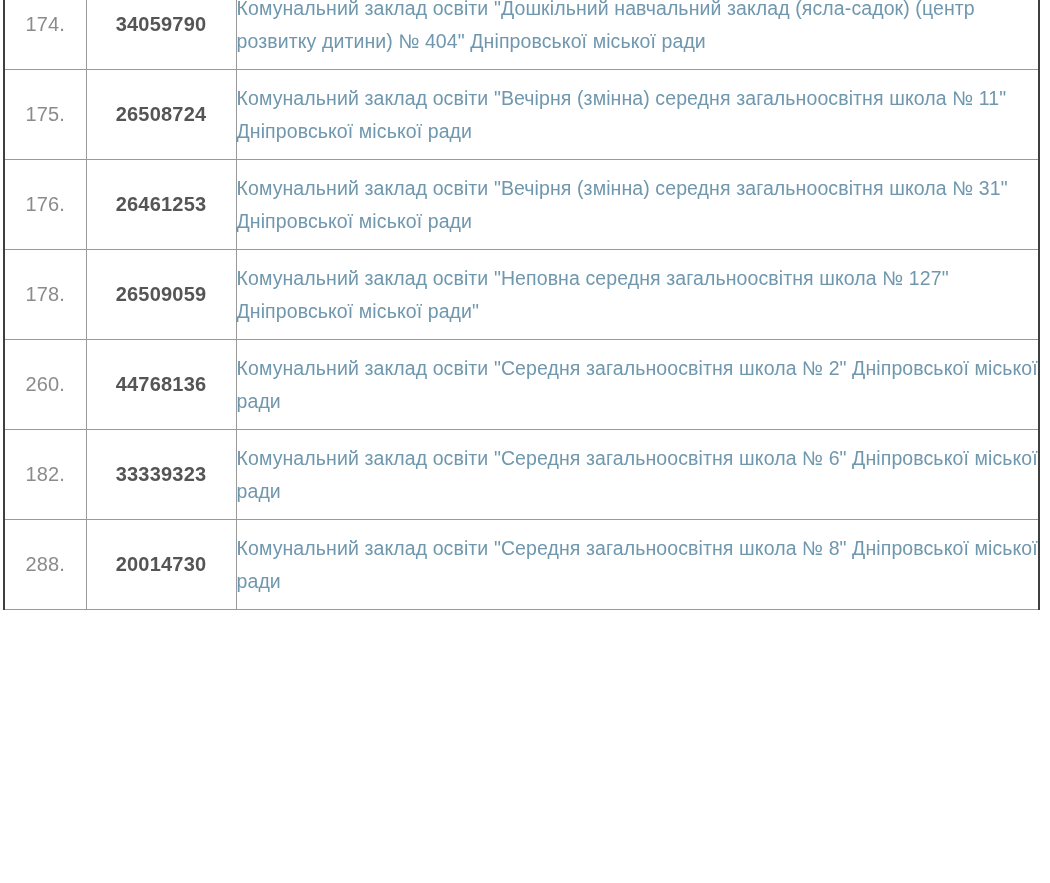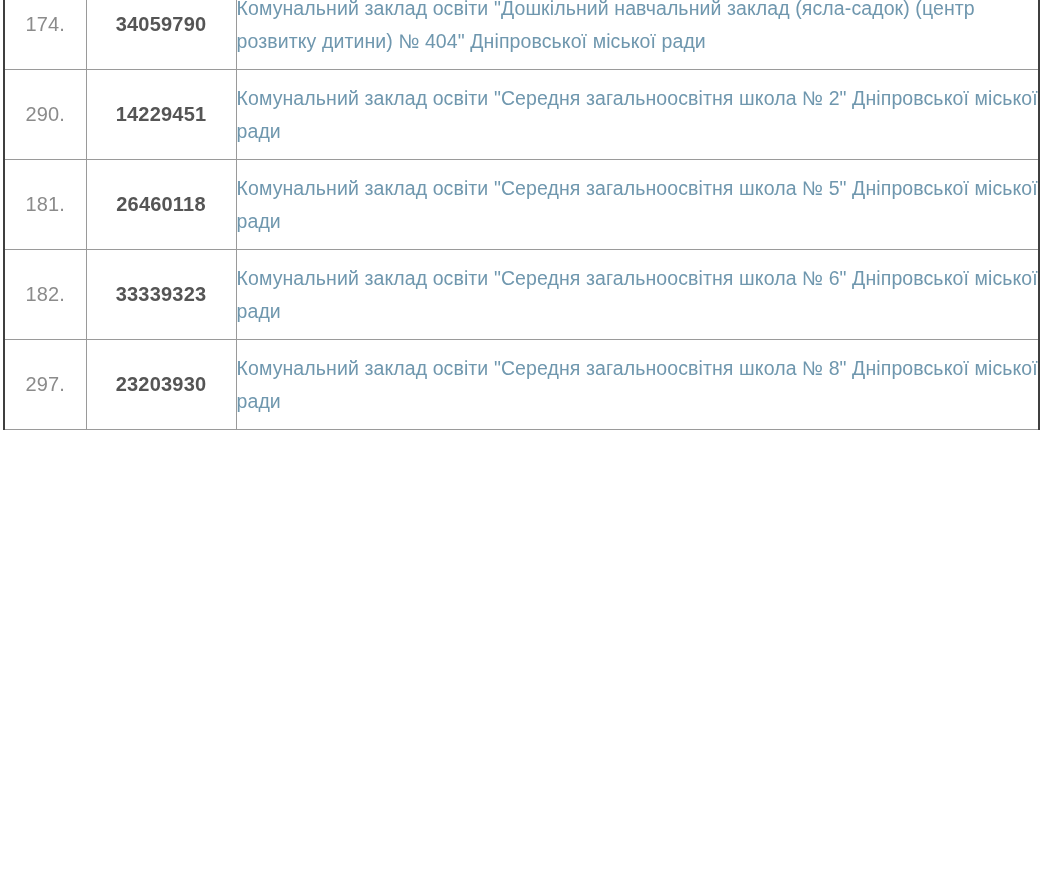--- a/index.html
+++ b/index.html
@@ -92,34 +92,44 @@
       <col class="col-code">
       <col class="col-name">
     </colgroup>
     <tbody>
         <tr>
           <td class="cell-index">174.</td>
           <td class="cell-code">34059790</td>
           <td class="cell-name">Комунальний заклад освіти "Дошкільний навчальний заклад (ясла-садок) (центр розвитку дитини) № 404" Дніпровської міської ради</td>
         </tr>
         <tr>
-          <td class="cell-index">290.</td>
-          <td class="cell-code">14229451</td>
-          <td class="cell-name">Комунальний заклад освіти "Середня загальноосвітня школа № 2" Дніпровської міської ради</td>
+          <td class="cell-index">175.</td>
+          <td class="cell-code">26508724</td>
+          <td class="cell-name">Комунальний заклад освіти "Вечірня (змінна) середня загальноосвітня школа № 11" Дніпровської міської ради</td>
         </tr>
         <tr>
-          <td class="cell-index">181.</td>
-          <td class="cell-code">26460118</td>
-          <td class="cell-name">Комунальний заклад освіти "Середня загальноосвітня школа № 5" Дніпровської міської ради</td>
+          <td class="cell-index">176.</td>
+          <td class="cell-code">26461253</td>
+          <td class="cell-name">Комунальний заклад освіти "Вечірня (змінна) середня загальноосвітня школа № 31" Дніпровської міської ради</td>
+        </tr>
+        <tr>
+          <td class="cell-index">178.</td>
+          <td class="cell-code">26509059</td>
+          <td class="cell-name">Комунальний заклад освіти "Неповна середня загальноосвітня школа № 127" Дніпровської міської ради"</td>
+        </tr>
+        <tr>
+          <td class="cell-index">260.</td>
+          <td class="cell-code">44768136</td>
+          <td class="cell-name">Комунальний заклад освіти "Середня загальноосвітня школа № 2" Дніпровської міської ради</td>
         </tr>
         <tr>
           <td class="cell-index">182.</td>
           <td class="cell-code">33339323</td>
           <td class="cell-name">Комунальний заклад освіти "Середня загальноосвітня школа № 6" Дніпровської міської ради</td>
         </tr>
         <tr>
-          <td class="cell-index">297.</td>
-          <td class="cell-code">23203930</td>
+          <td class="cell-index">288.</td>
+          <td class="cell-code">20014730</td>
           <td class="cell-name">Комунальний заклад освіти "Середня загальноосвітня школа № 8" Дніпровської міської ради</td>
         </tr>
       </tbody>
   </table>
 </div>
 
 </body></html>

